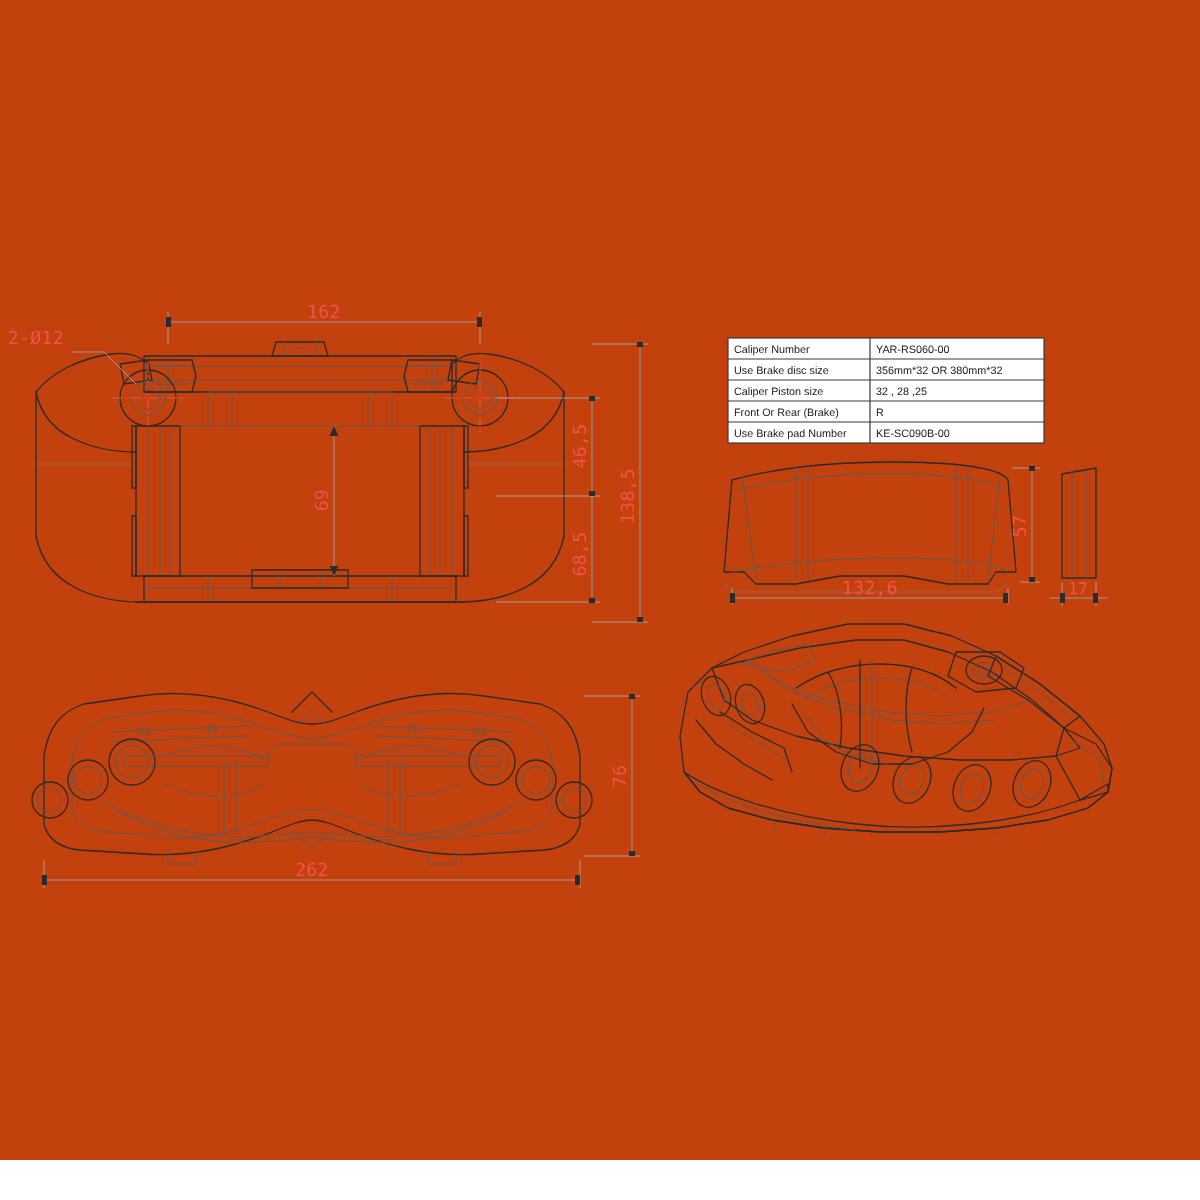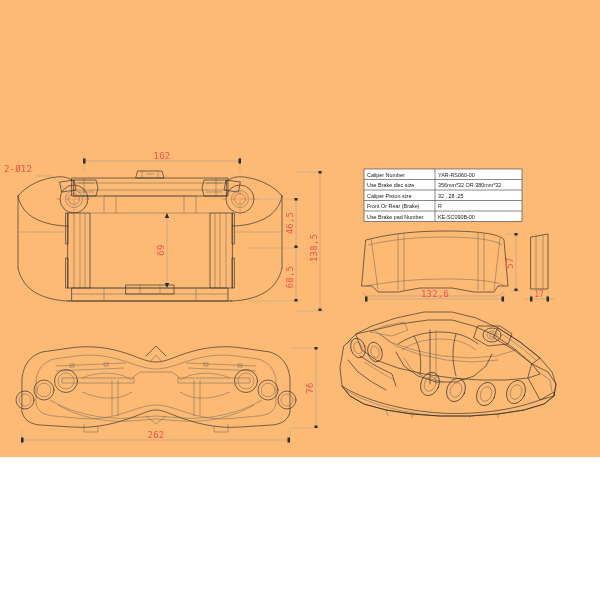--- a/index.html
+++ b/index.html
@@ -10,22 +10,22 @@
   }
   body {
     width: 600px;
     height: 600px;
     overflow: hidden;
     font-family: "Liberation Sans", sans-serif;
   }
   #sheet {
     position: relative;
     width: 600px;
-    height: 457px;
-    background: #fdba74;
+    height: 580px;
+    background: #c2410c;
   }
   svg.drawing {
     position: absolute;
     left: 0;
     top: 0;
     width: 600px;
     height: 600px;
   }
   .dimtext {
     font-family: "DejaVu Sans Mono", monospace;

